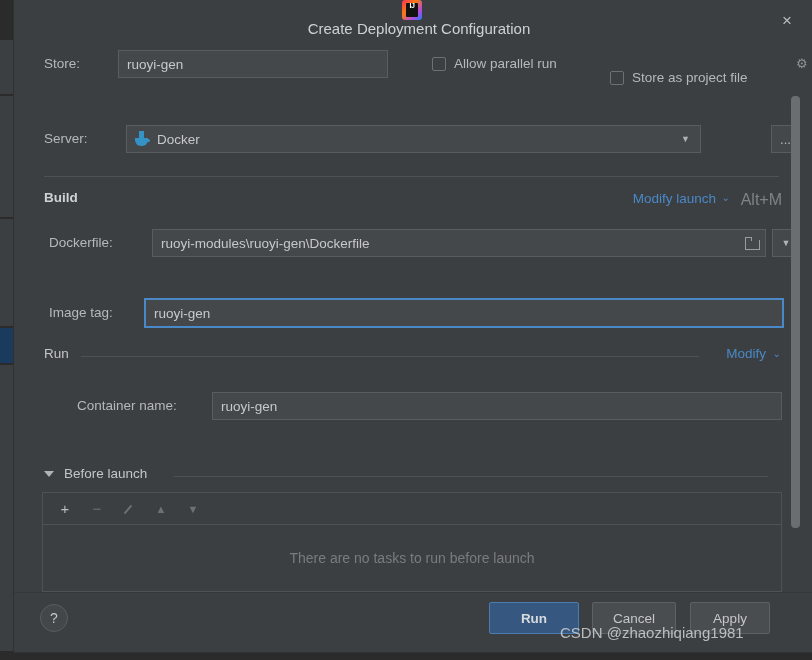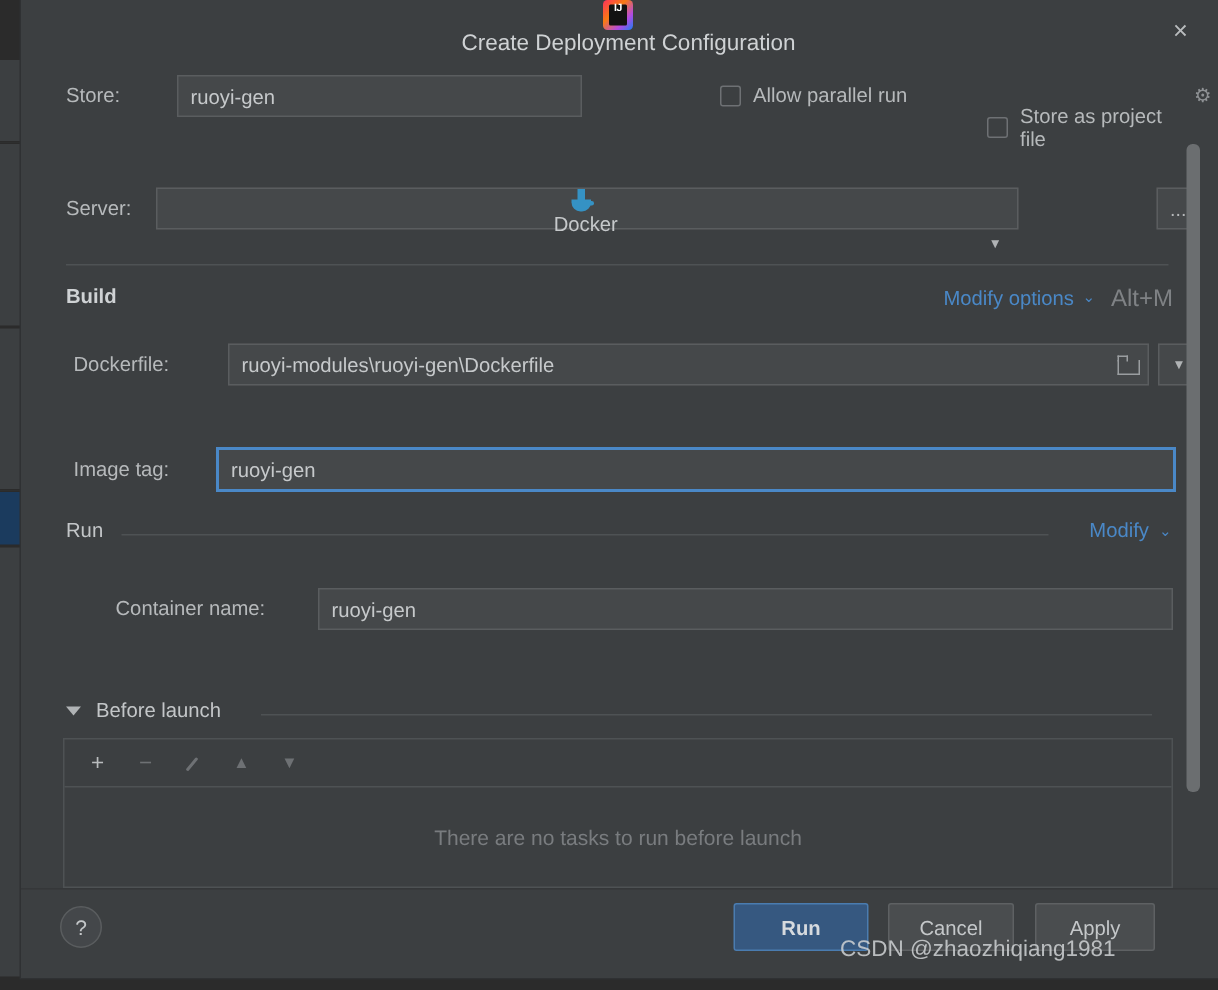--- a/index.html
+++ b/index.html
@@ -92,41 +92,40 @@
   }
   .field.focused {
     border: 2px solid #4a88c7;
     background: #45484a;
   }
 
   
   #name-row { position: absolute; left: 18px; top: 50px; width: 760px; height: 30px; }
   #name-label { position: absolute; left: 12px; top: 6px; }
   #name-field { position: absolute; left: 86px; top: 0; width: 270px; }
-  .cbox-wrap { position: absolute; display: flex; align-items: center; cursor: pointer; margin-left: 48px; }
+  .cbox-wrap { position: absolute; display: flex; align-items: center; cursor: pointer; }
   .cbox {
     width: 14px; height: 14px; border: 1px solid #6e7174;
     background: #3c3f41; border-radius: 2px; flex: none;
   }
   .cbox-label { margin-left: 8px; color: #b6b9bb; font-size: 13.5px; }
   #allow-parallel { left: 400px; top: 6px; }
   #store-project { left: 578px; top: 20px; justify-content: flex-end; }
   #gear-icon {
     position: absolute; left: 764px; top: 6px;
     width: 16px; height: 16px; color: #8e9194; font-size: 13px;
     line-height: 16px; cursor: pointer;
   }
 
   
   #server-row { position: absolute; left: 18px; top: 125px; width: 760px; height: 30px; }
   #server-label { position: absolute; left: 12px; top: 6px; }
   #server-combo {
-    position: absolute; left: 72px; top: 0; width: 575px;
+    position: absolute; left: 94px; top: 0; width: 575px;
     padding-left: 6px;
-    flex-direction: column;
   }
   #docker-icon { width: 18px; height: 16px; position: relative; flex: none; margin-right: 6px; }
   #docker-icon .body {
     position: absolute; left: 2px; bottom: 1px; width: 13px; height: 8px;
     background: #3592c4; border-radius: 0 0 6px 6px;
   }
   #docker-icon .stack {
     position: absolute; left: 6px; top: 0px; width: 5px; height: 8px;
     background: #3592c4;
   }
@@ -335,21 +334,21 @@
       <span>Docker</span>
       <span class="combo-arrow">▼</span>
     </div>
     <div id="server-ellipsis">...</div>
   </div>
 
   <div id="sep-1"></div>
 
   <div id="build-header">
     <div id="build-title">Build</div>
-    <div id="modify-options">Modify options</div>
+    <div id="modify-options">Modify launch</div>
     <div id="modify-options-arrow">⌄</div>
     <div id="alt-m">Alt+M</div>
   </div>
 
   <div id="dockerfile-row">
     <div id="dockerfile-label" class="lbl">Dockerfile:</div>
     <div id="dockerfile-field" class="field">
       <span>ruoyi-modules\ruoyi-gen\Dockerfile</span>
       <span id="folder-icon">
         <span class="f1"></span>

